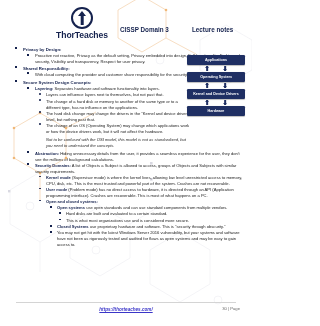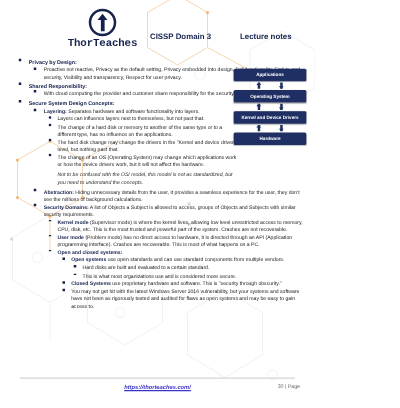--- a/index.html
+++ b/index.html
@@ -10,21 +10,21 @@
     overflow:hidden;position:relative;
   }
   .page{position:absolute;inset:0;overflow:hidden;}
 
   
   .wm{position:absolute;inset:0;pointer-events:none;z-index:0;}
   .wm svg{width:100%;height:100%;display:block;}
 
   
   .header{position:absolute;top:4px;left:0;width:252px;height:40px;z-index:3;}
-  .logo-wrap{position:absolute;left:54px;top:3px;width:56px;text-align:center;font-family:Liberation Mono, monospace;}
+  .logo-wrap{position:absolute;left:54px;top:3px;width:56px;text-align:center;}
   .logo-mark{width:22px;height:22px;border-radius:50%;border:2.1px solid #15224e;
     margin:0 auto;position:relative;box-sizing:border-box;background:#fff;}
   .logo-mark .shaft{position:absolute;left:50%;top:5px;transform:translateX(-50%);
     width:2.6px;height:11px;background:#15224e;}
   .logo-mark .head{position:absolute;left:50%;top:2.2px;transform:translateX(-50%);
     width:0;height:0;border-left:4.4px solid transparent;border-right:4.4px solid transparent;
     border-bottom:5.4px solid #15224e;}
   .logo-text{font-size:8.6px;font-weight:bold;color:#15224e;letter-spacing:-.1px;
     margin-top:1px;white-space:nowrap;}
   .hdr-title{position:absolute;left:120px;top:22px;font-size:6.3px;font-weight:bold;color:#15224e;white-space:nowrap;}

